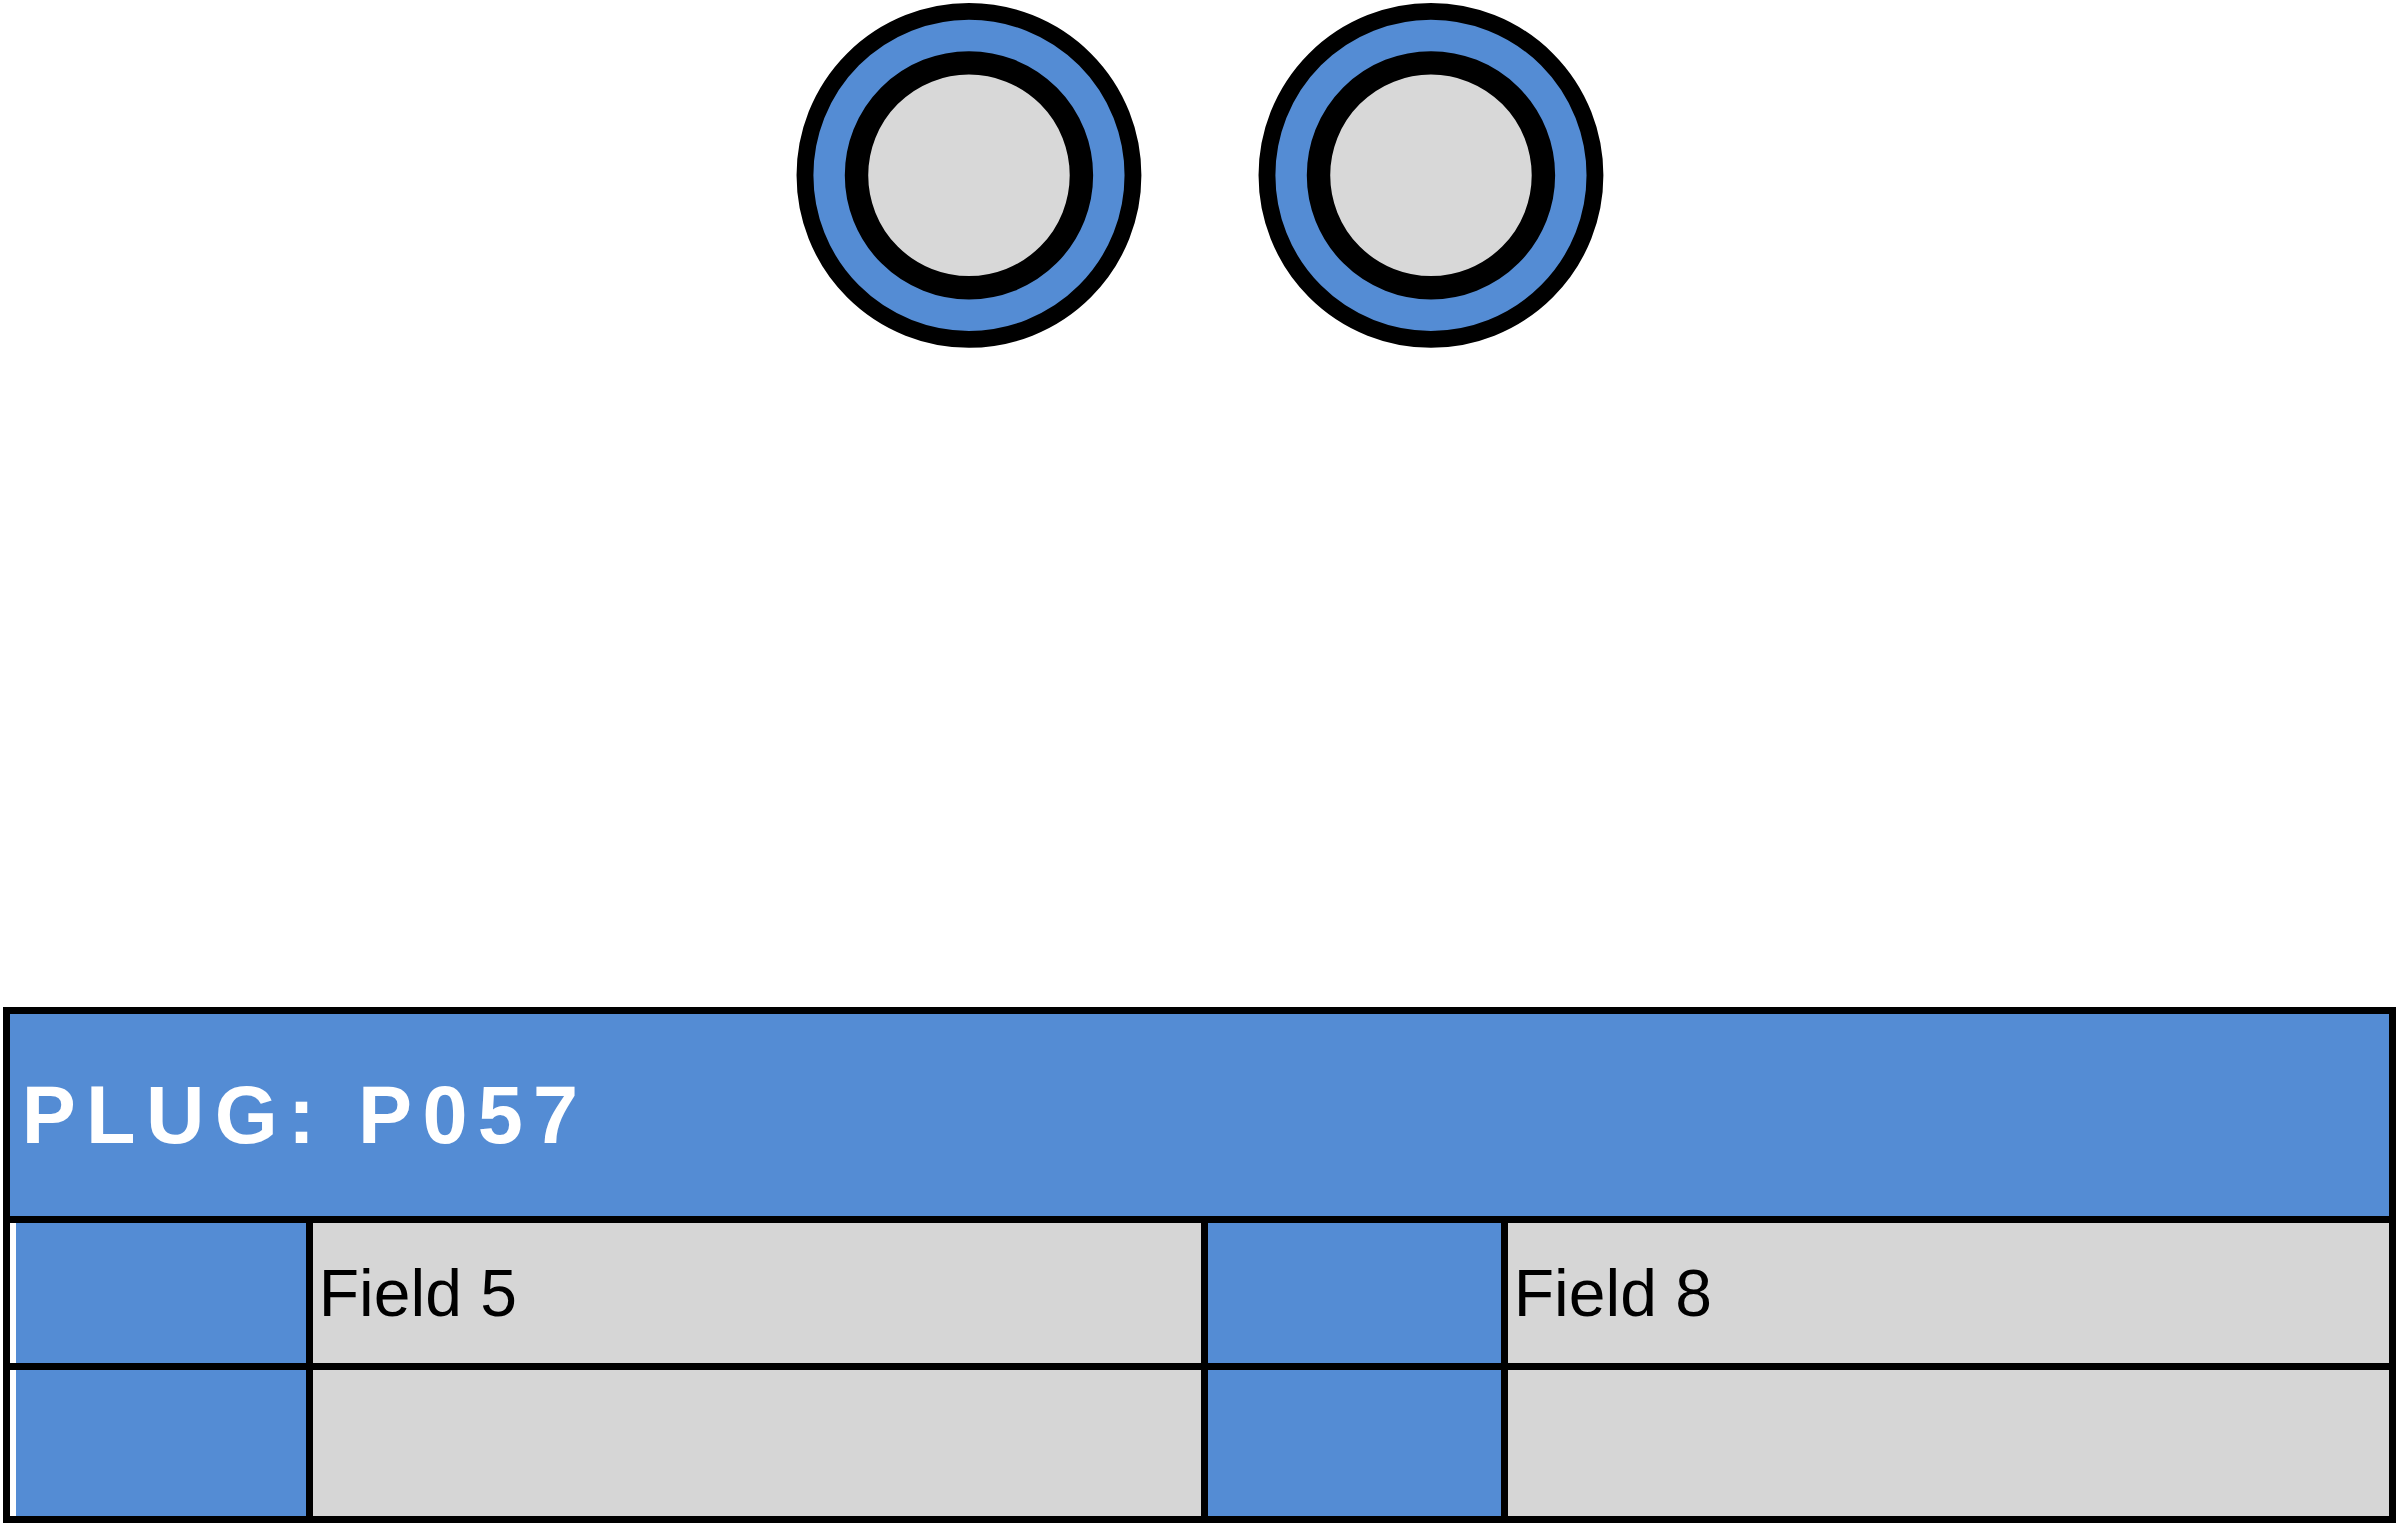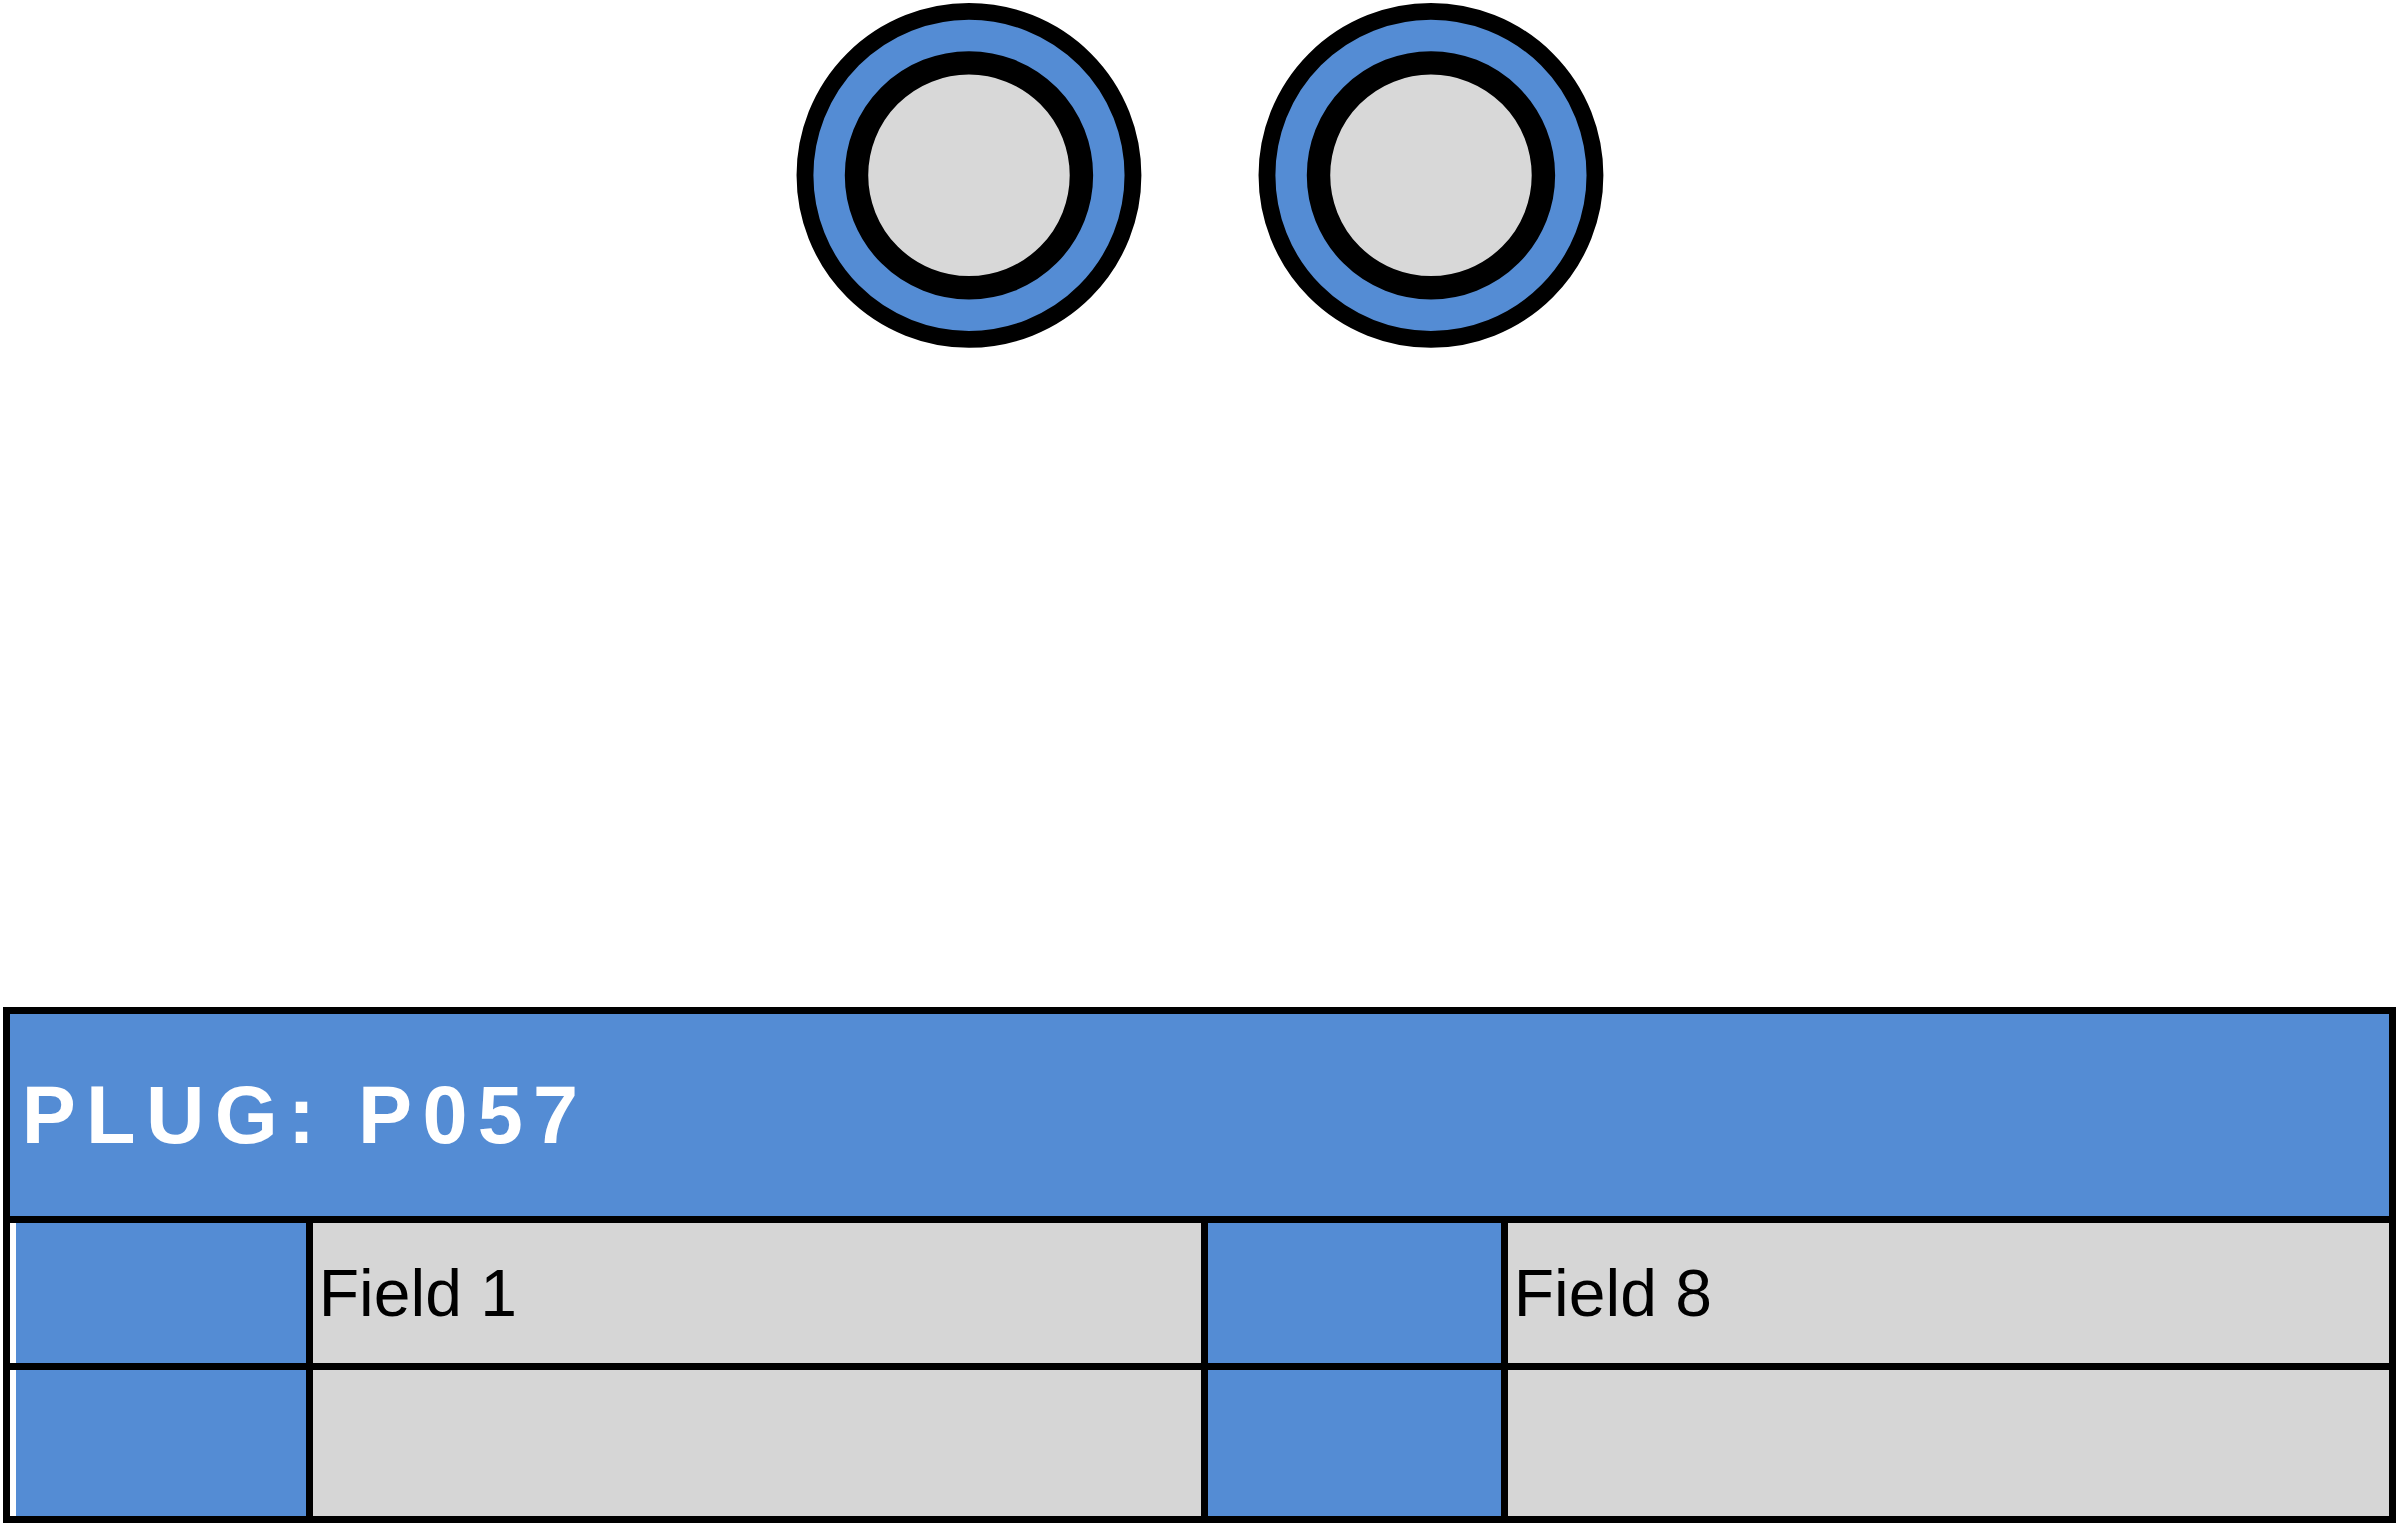--- a/index.html
+++ b/index.html
@@ -111,21 +111,21 @@
   </svg>
 
   <div id="plug-table">
 
     <div class="header-row">
       <span class="header-title">PLUG: P057</span>
     </div>
 
     <div class="grid-row row-fields">
       <div class="cell cell-pin c1"></div>
-      <div class="cell cell-field c1">Field 1</div>
+      <div class="cell cell-field c1">Field 5</div>
       <div class="cell cell-pin c2"></div>
       <div class="cell cell-field c2">Field 8</div>
     </div>
 
     <div class="grid-row row-values">
       <div class="cell cell-pin c1"></div>
       <div class="cell cell-field c1"></div>
       <div class="cell cell-pin c2"></div>
       <div class="cell cell-field c2"></div>
     </div>

